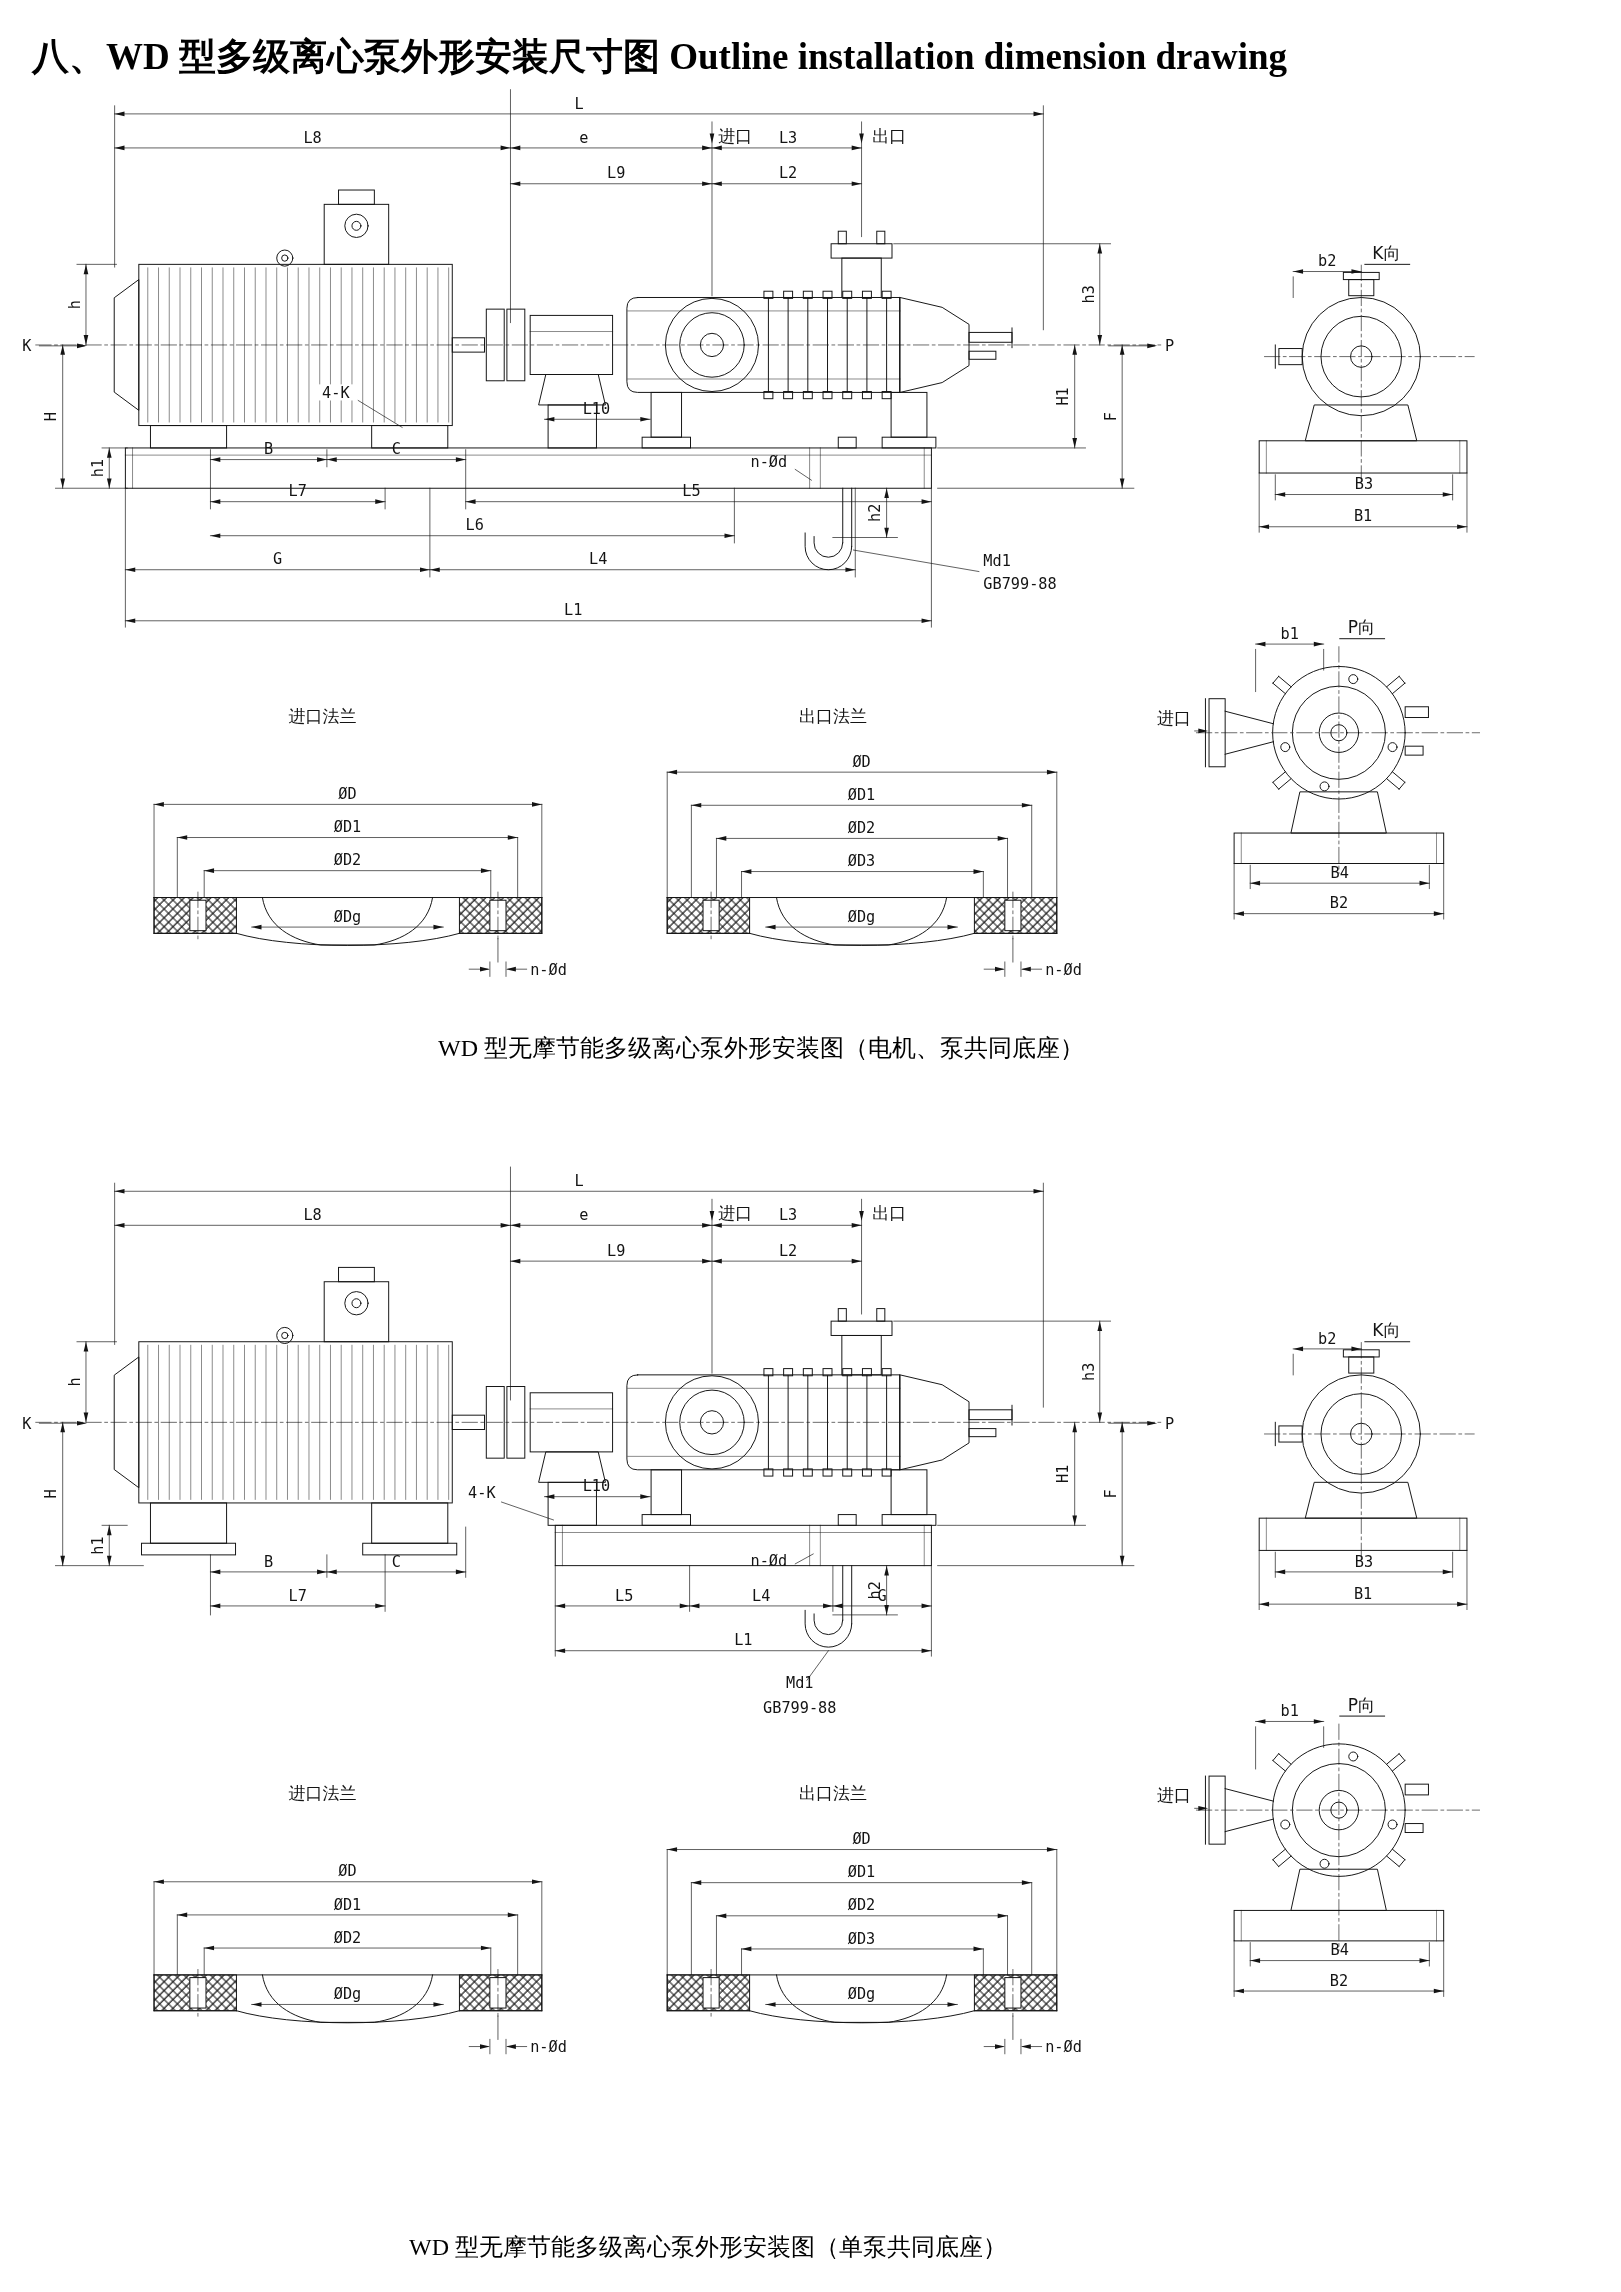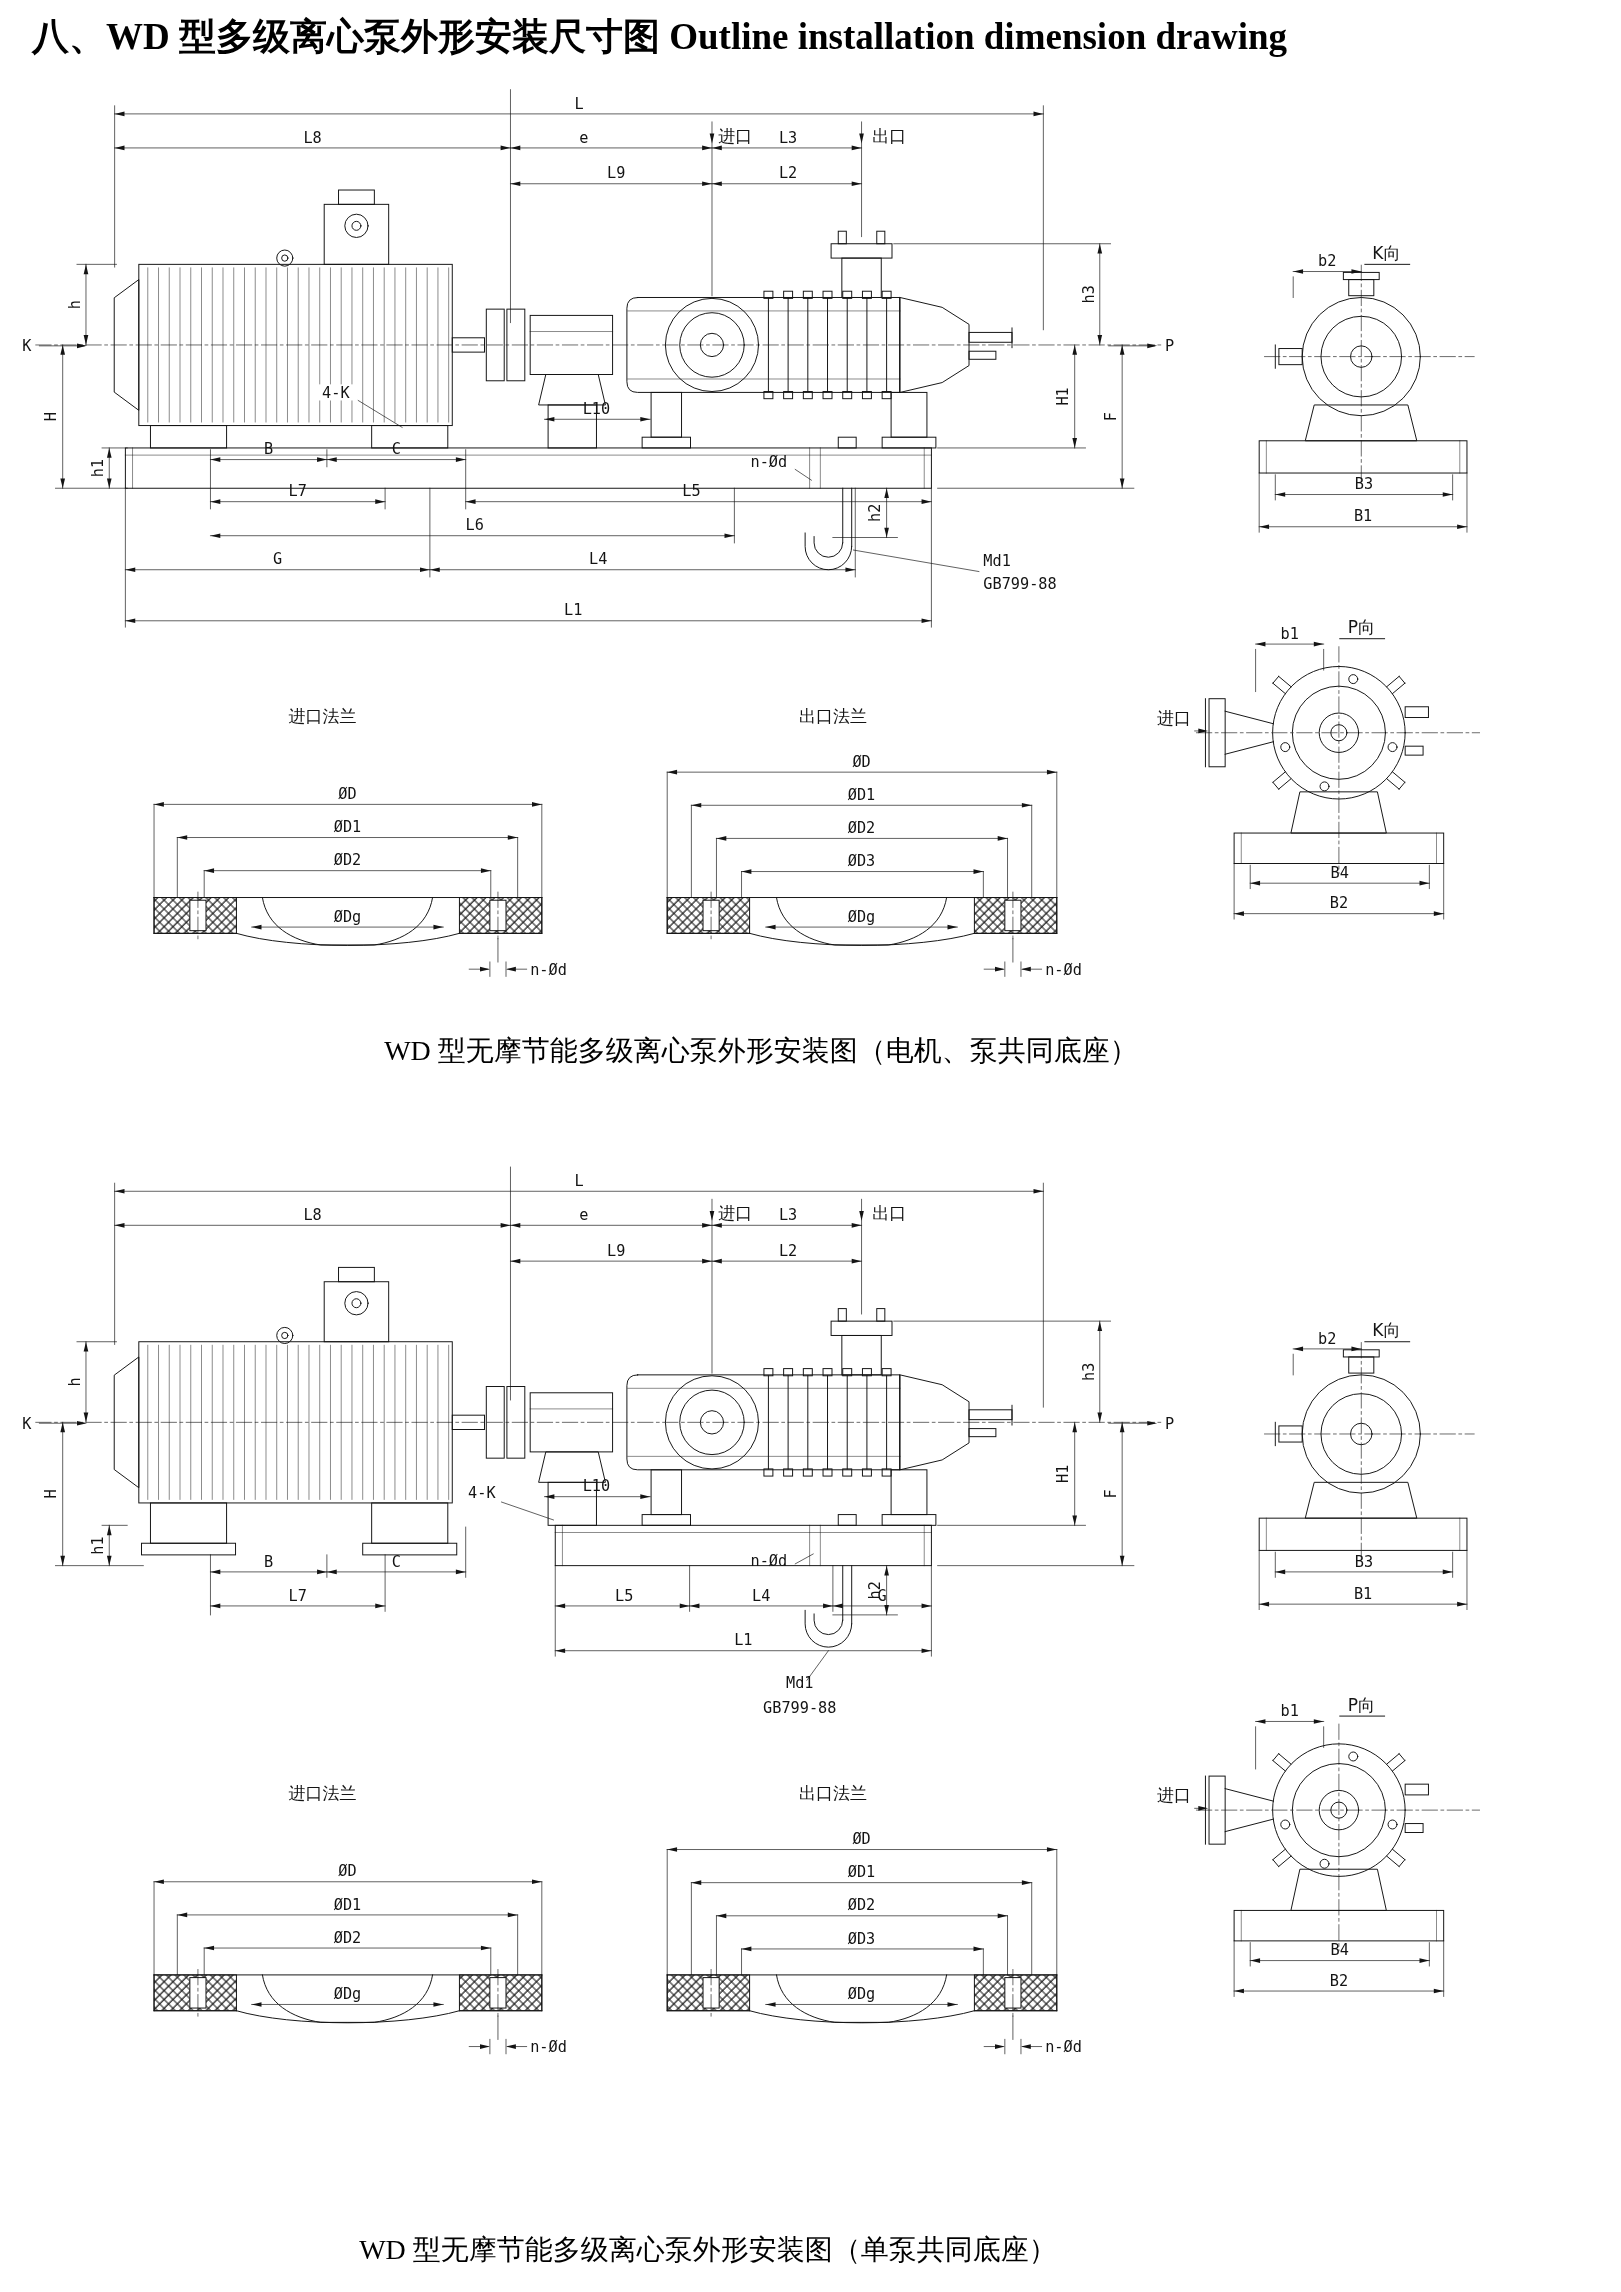--- a/index.html
+++ b/index.html
@@ -1,19 +1,19 @@
 <!DOCTYPE html>
 <html style="font-size:14.3px"><head>
 <meta charset="utf-8">
 <style>
   html,body{margin:0;padding:0;}
   body{width:1621px;height:2293px;background:#ffffff;position:relative;overflow:hidden;
        font-family:"Liberation Serif","DejaVu Serif",serif;color:#000;}
-  #title{position:absolute;left:32px;top:12px;font-size:37px;font-weight:700;letter-spacing:0;white-space:nowrap;}
-  .caption{position:absolute;font-size:28px;text-align:center;}
+  #title{position:absolute;left:32px;top:32px;font-size:37px;font-weight:700;letter-spacing:0;white-space:nowrap;}
+  .caption{position:absolute;font-size:24px;text-align:center;}
   #cap1{left:313px;top:1032px;width:896px;}
   #cap2{left:260px;top:2185px;width:896px;margin-top:46px;}
   svg{position:absolute;left:0;top:0;}
   svg line,svg path,svg rect,svg circle,svg polygon,svg polyline{stroke:#141414;fill:none;stroke-width:1.1;stroke-linecap:square;}
   svg .thin{stroke-width:0.55;}
   svg .dim{stroke-width:0.75;}
   svg .cl{stroke-width:0.7;stroke-dasharray:17 4 3 4;}
   svg .ah{fill:#141414;stroke:none;}
   svg .wbg{fill:#ffffff;stroke:none;}
   svg .hatchfill{fill:url(#hatch);}

